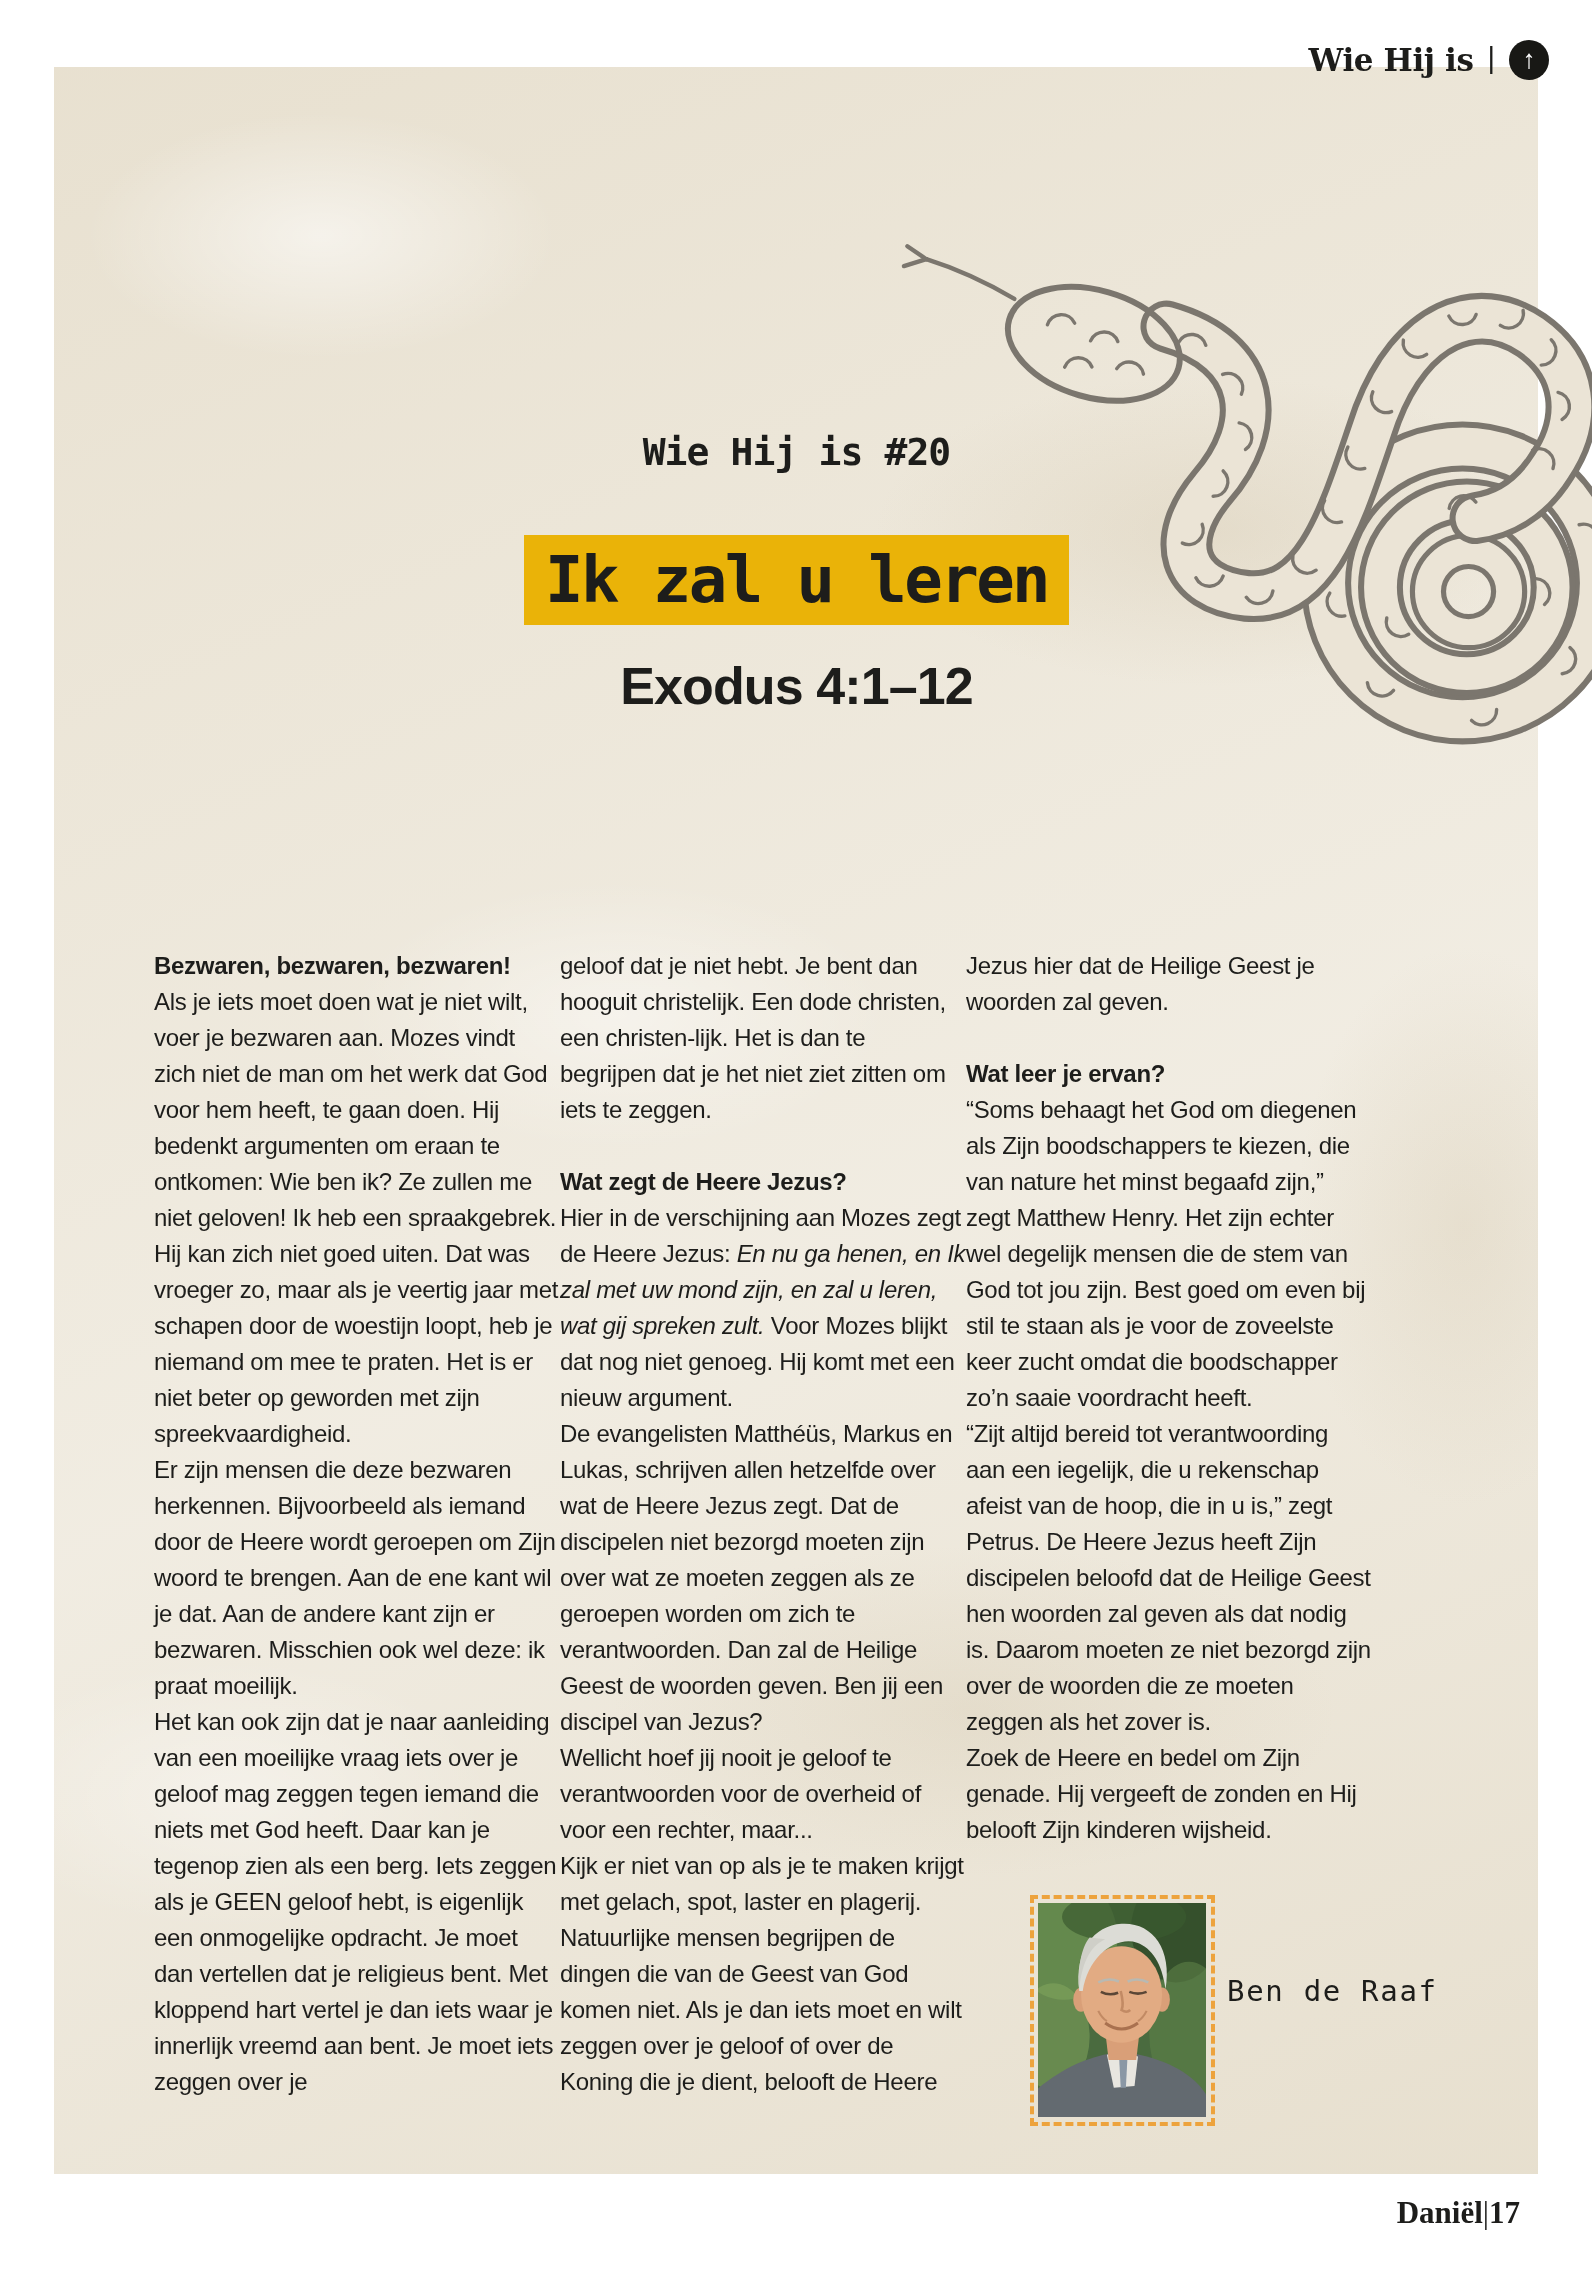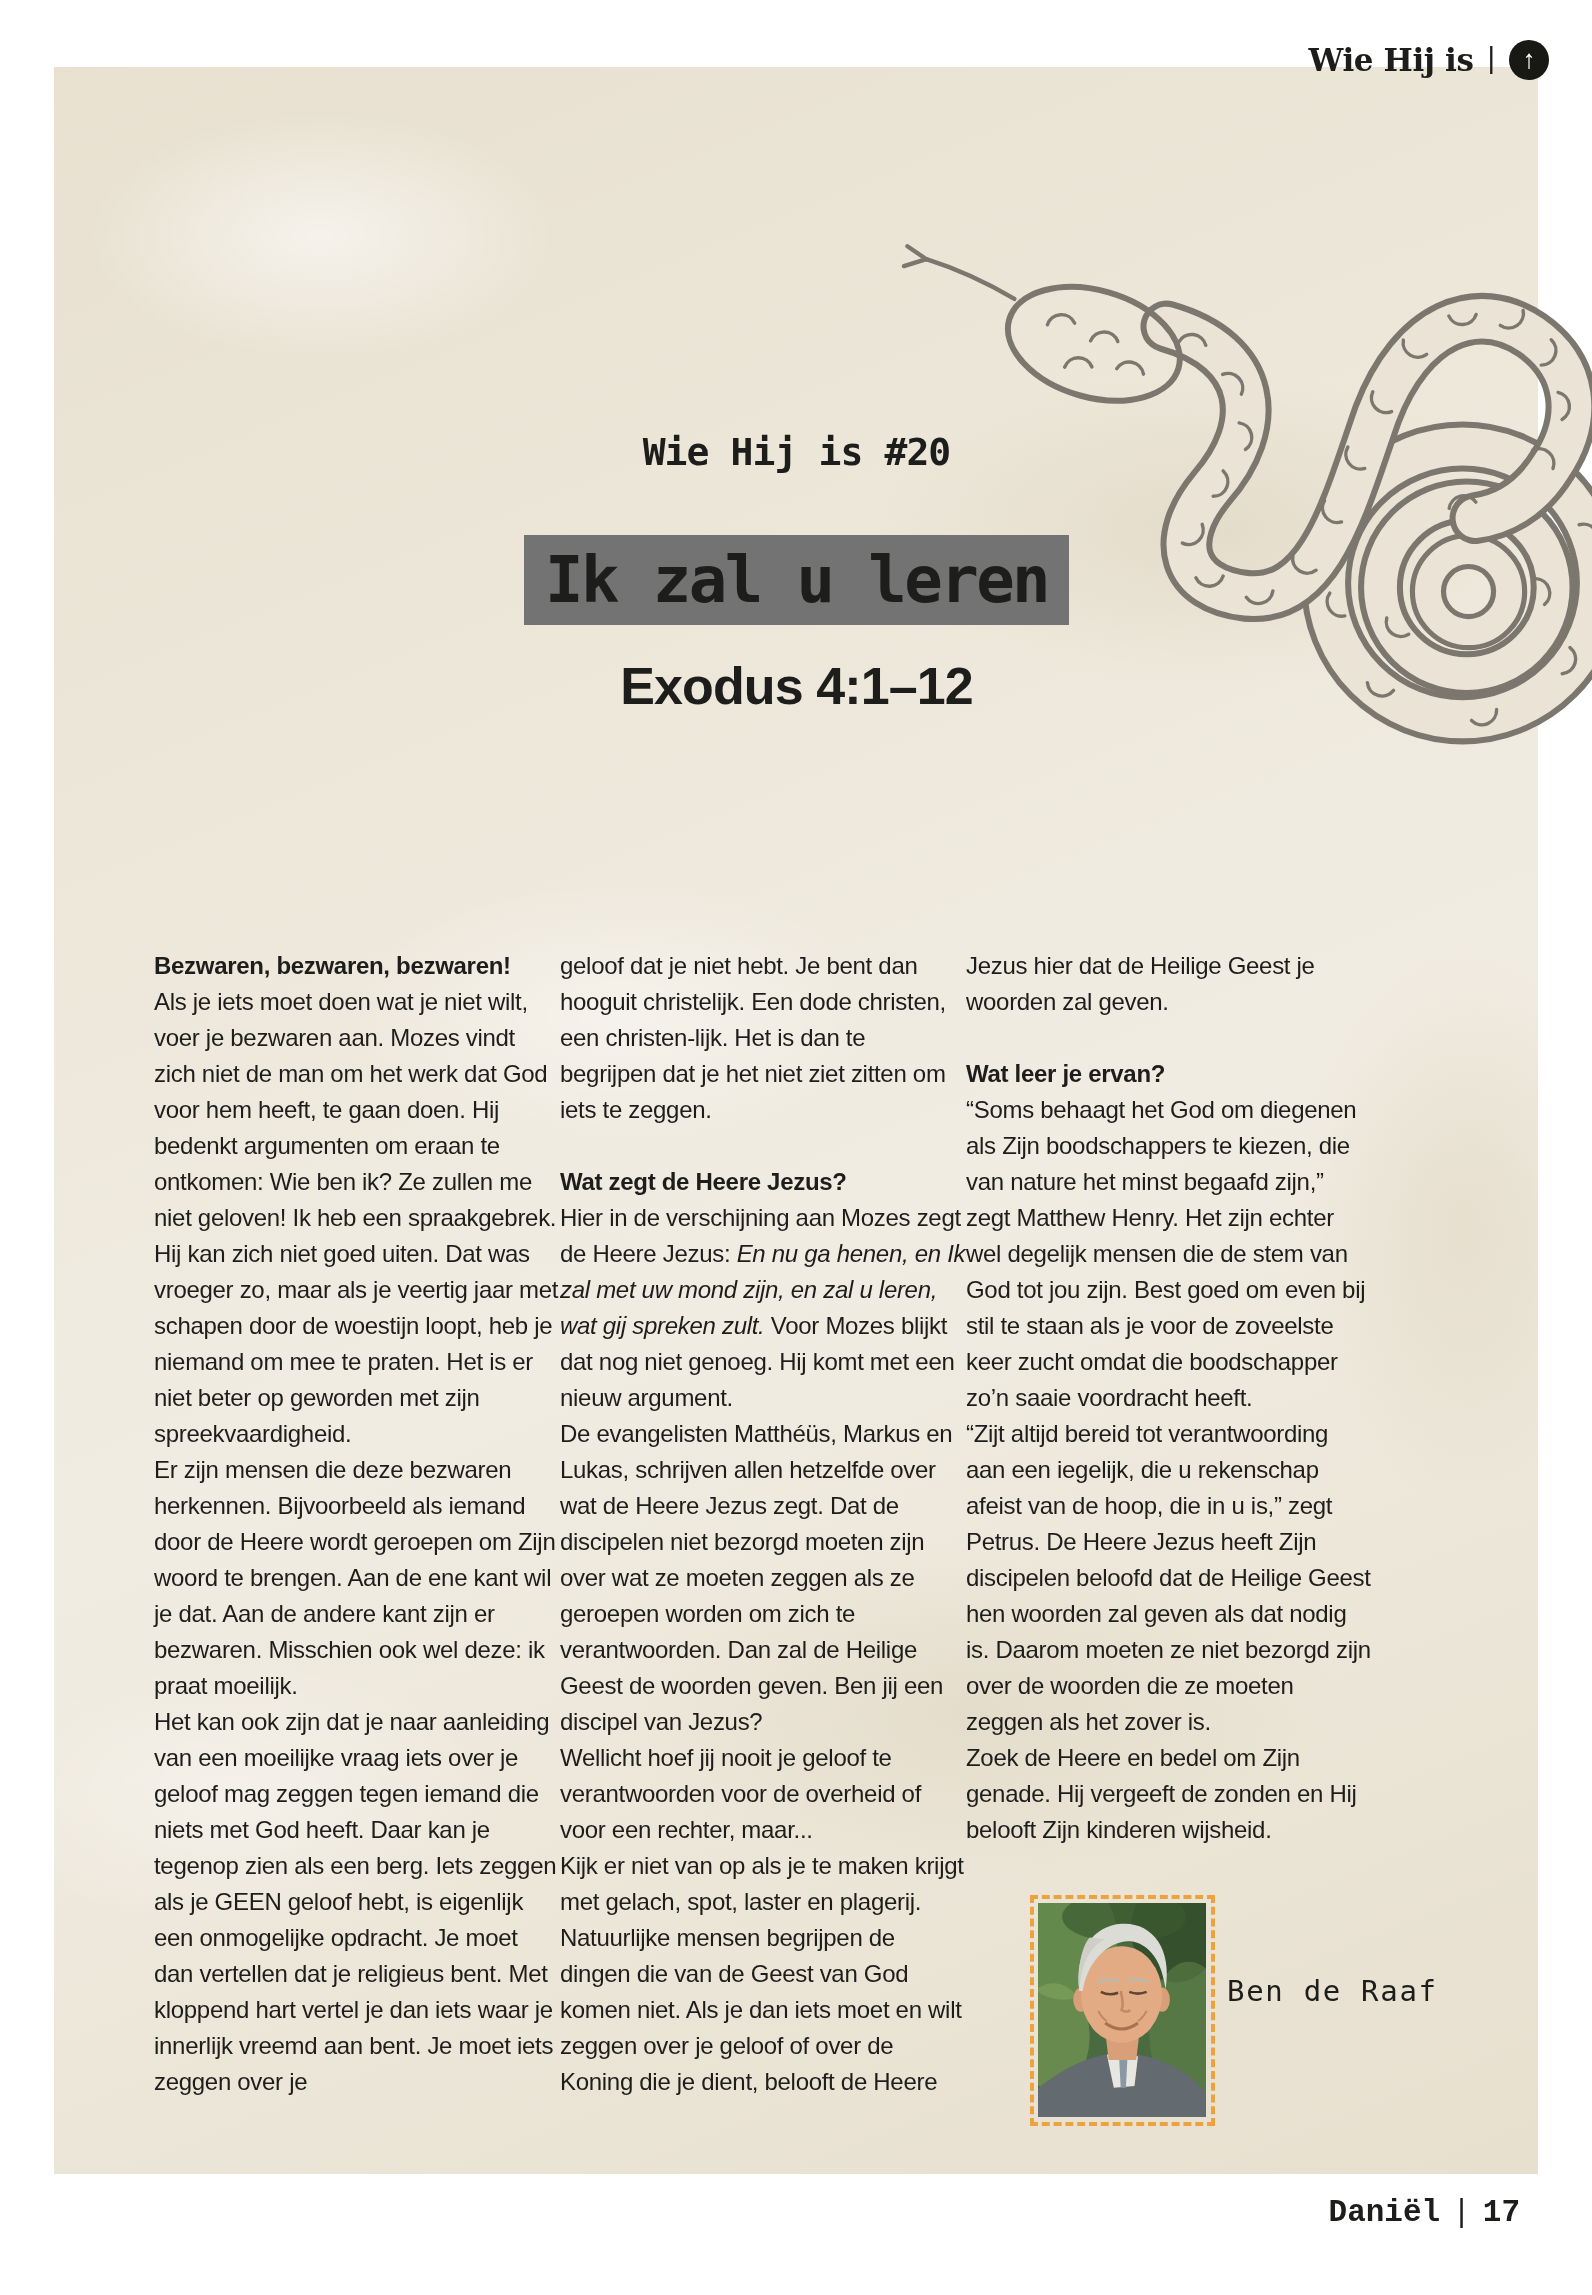--- a/index.html
+++ b/index.html
@@ -28,43 +28,43 @@
   .hdr-arrow{color:#ffffff;font-size:26px;font-weight:bold;line-height:1;transform:translateY(-0.9px);}
 
   
   .snake{position:absolute;left:897px;top:121px;width:695px;height:626px;z-index:1;}
 
   
   .title-block{position:absolute;left:395px;top:428px;width:803px;text-align:center;z-index:2;}
   .kicker{font-family:"DejaVu Sans Mono",monospace;font-weight:bold;font-size:38px;
           letter-spacing:-0.9px;line-height:48px;}
   .hl-wrap{margin-top:59px;}
-  .hl{display:inline-block;background:#737373;line-height:90px;padding:0 21px;
+  .hl{display:inline-block;background:#eab308;line-height:90px;padding:0 21px;
       font-family:"DejaVu Sans Mono",monospace;font-weight:bold;font-size:64px;letter-spacing:-2.6px;}
   .subtitle{margin-top:38px;font-family:Liberation Sans, sans-serif;font-weight:bold;
             font-size:52px;letter-spacing:-0.9px;line-height:47px;}
 
   
   .cols{position:absolute;left:154px;top:948px;width:1292px;display:flex;z-index:2;}
   .col{width:406px;font-size:24px;line-height:36px;letter-spacing:-0.3px;}
   .col p{margin:0;}
   .col h3{margin:0;font-size:24px;line-height:36px;font-weight:bold;}
   .col .mt{margin-top:36px;}
   .col em{font-style:italic;}
 
   
   .photo-frame{position:absolute;left:1030px;top:1895px;width:168px;height:214px;
                border:4.3px dashed #eda33d;padding:4.3px;z-index:2;}
   .photo-frame svg{display:block;width:100%;height:100%;}
   .author-name{position:absolute;left:1227px;top:1974px;font-family:"DejaVu Sans Mono",monospace;
                font-size:29px;letter-spacing:1.7px;z-index:2;}
 
   
-  .ftr{position:absolute;top:2195px;right:72px;display:flex;align-items:center;gap:12px;
-       font-family:Liberation Mono, monospace;font-size:31px;z-index:5;}
+  .ftr{position:absolute;top:2195px;right:72px;display:flex;align-items:center;
+       font-family:Liberation Serif, serif;font-size:31px;z-index:5;}
   .ftr-mag{font-weight:bold;}
   .ftr-sep{font-weight:300;}
   .ftr-num{font-weight:600;}
 </style>
 </head>
 <body>
 
 <div class="page">
 
   <div class="paper"></div>

